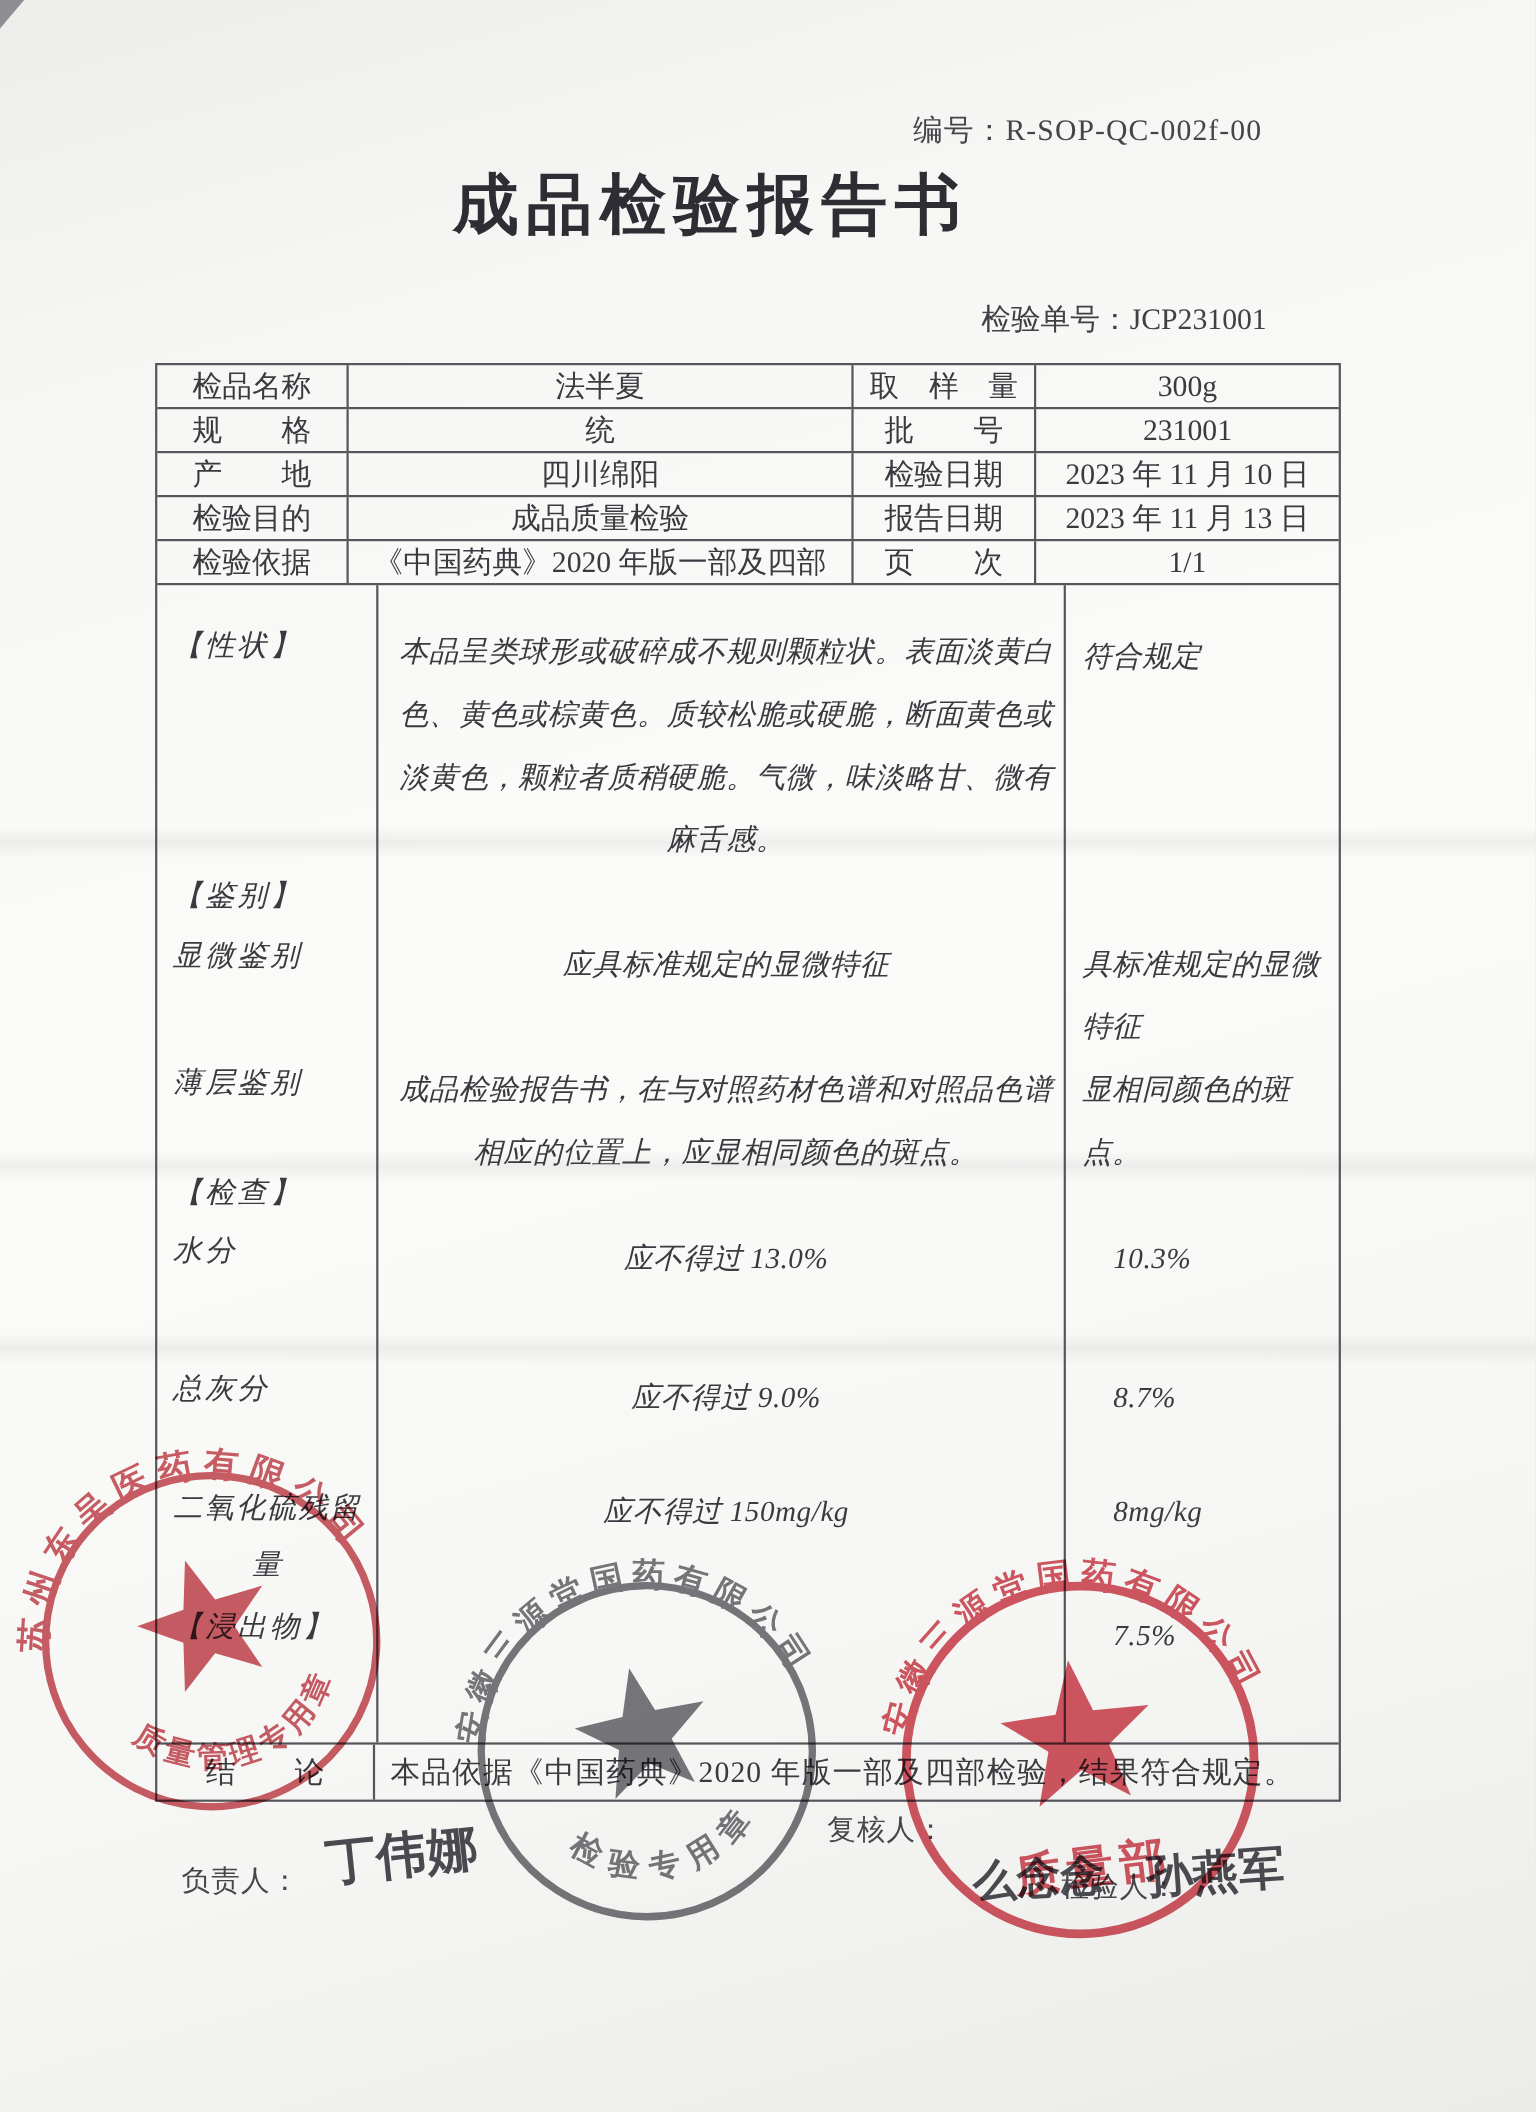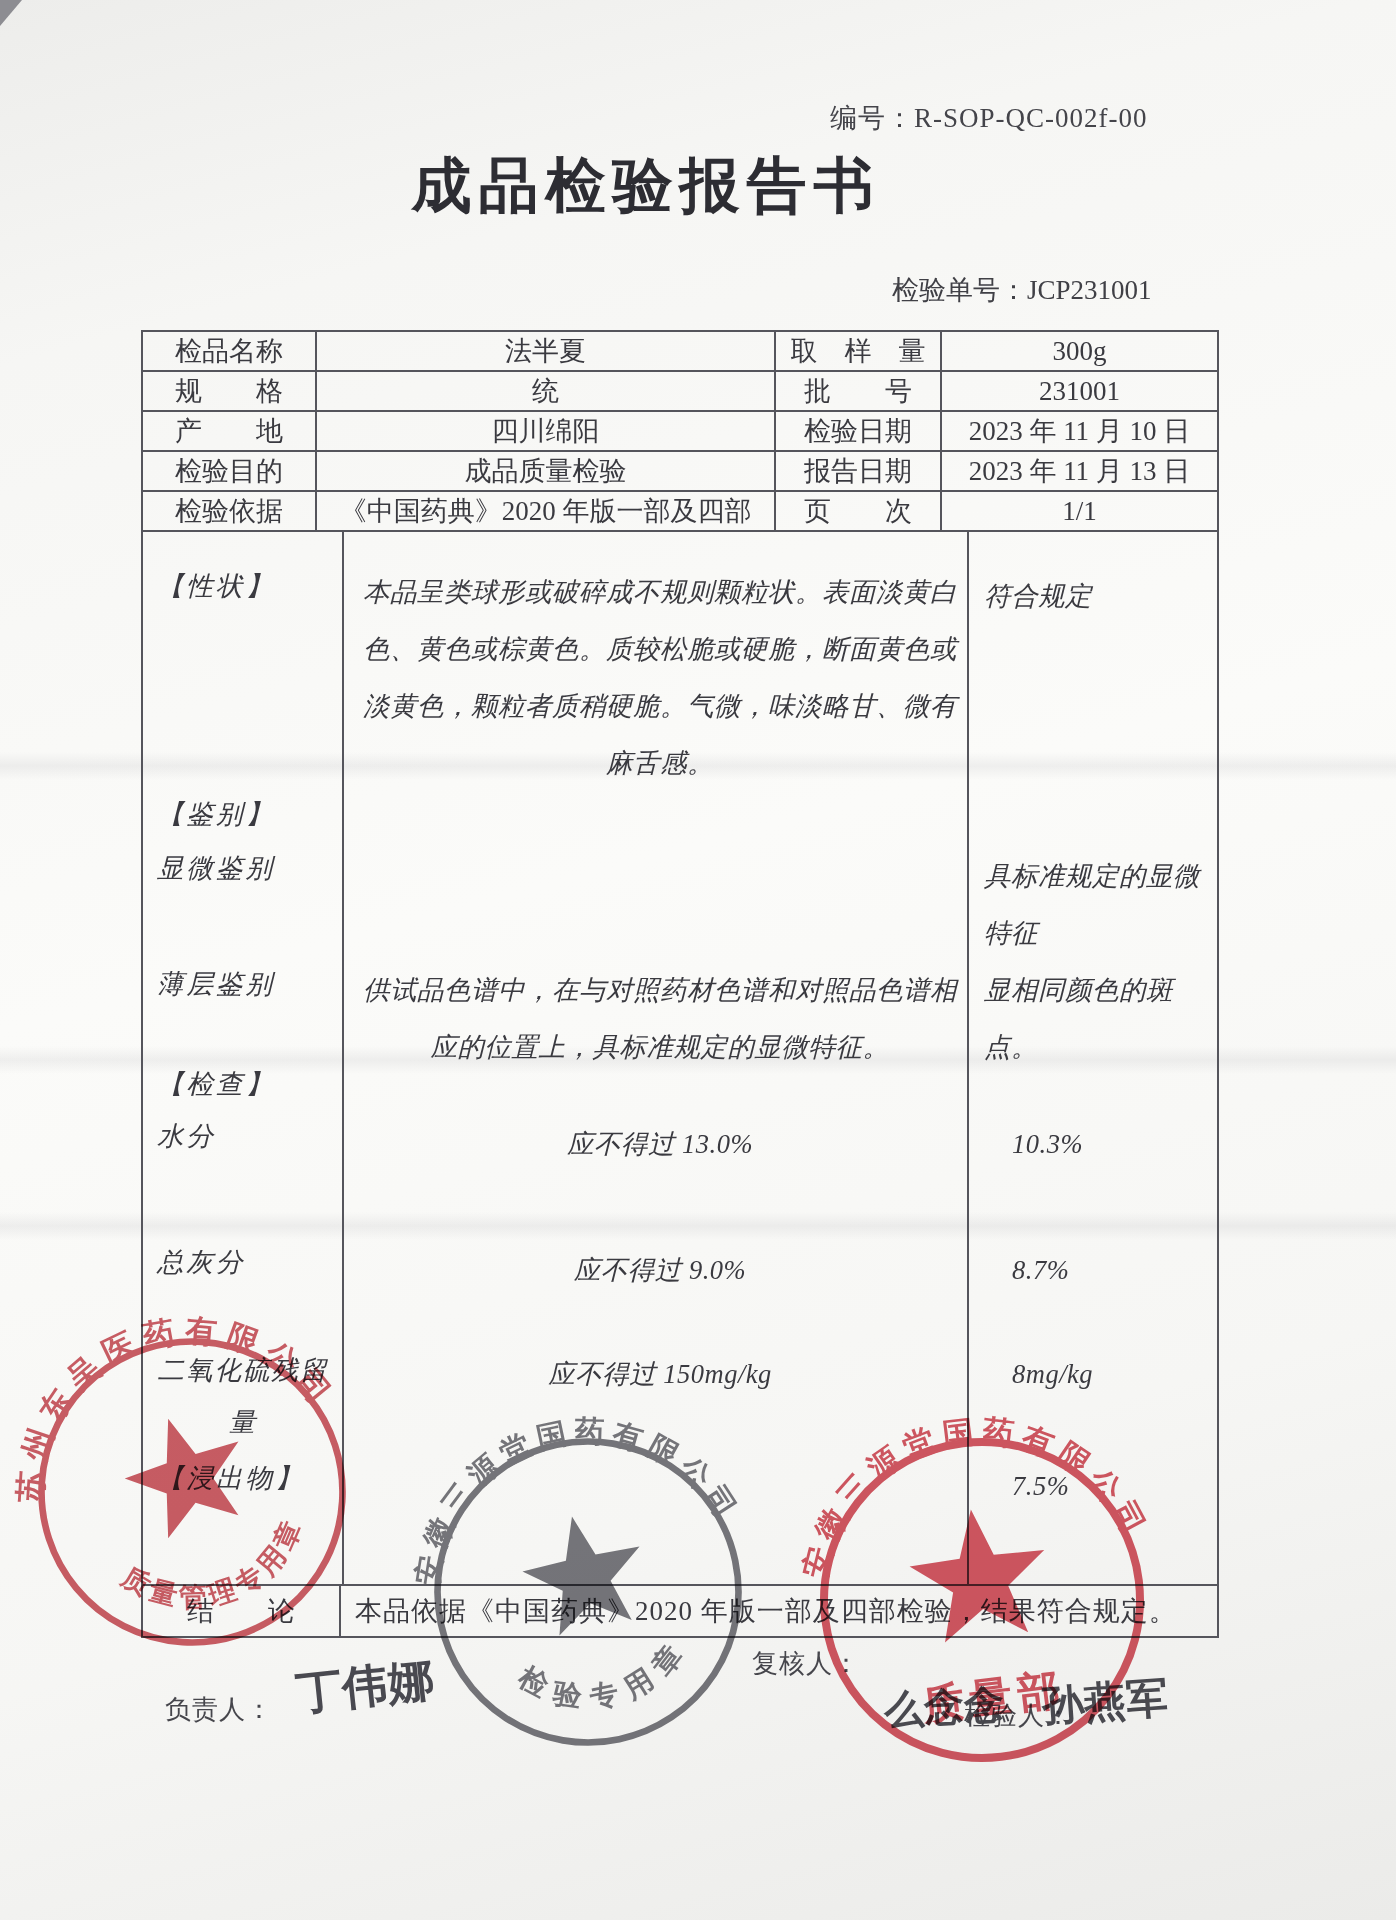--- a/index.html
+++ b/index.html
@@ -106,24 +106,25 @@
       <div class="vline" style="left:199px"></div>
       <div class="vline" style="left:824px"></div>
 
       <div class="lab" style="top:36px">【性状】</div>
       <div class="std" style="top:32px">本品呈类球形或破碎成不规则颗粒状。表面淡黄白色、黄色或棕黄色。质较松脆或硬脆，断面黄色或淡黄色，颗粒者质稍硬脆。气微，味淡略甘、微有麻舌感。</div>
       <div class="res" style="top:36px">符合规定</div>
 
       <div class="lab" style="top:264px">【鉴别】</div>
 
       <div class="lab" style="top:318px">显微鉴别</div>
+      <div class="std" style="top:316px">应具标准规定的显微特征</div>
       <div class="res" style="top:316px">具标准规定的显微特征</div>
 
       <div class="lab" style="top:434px">薄层鉴别</div>
-      <div class="std" style="top:430px">供试品色谱中，在与对照药材色谱和对照品色谱相应的位置上，具标准规定的显微特征。</div>
+      <div class="std" style="top:430px">成品检验报告书，在与对照药材色谱和对照品色谱相应的位置上，应显相同颜色的斑点。</div>
       <div class="res" style="top:430px">显相同颜色的斑点。</div>
 
       <div class="lab" style="top:534px">【检查】</div>
 
       <div class="lab" style="top:586px">水分</div>
       <div class="std" style="top:584px">应不得过 13.0%</div>
       <div class="res num" style="top:584px">10.3%</div>
 
       <div class="lab" style="top:712px">总灰分</div>
       <div class="std" style="top:710px">应不得过 9.0%</div>

